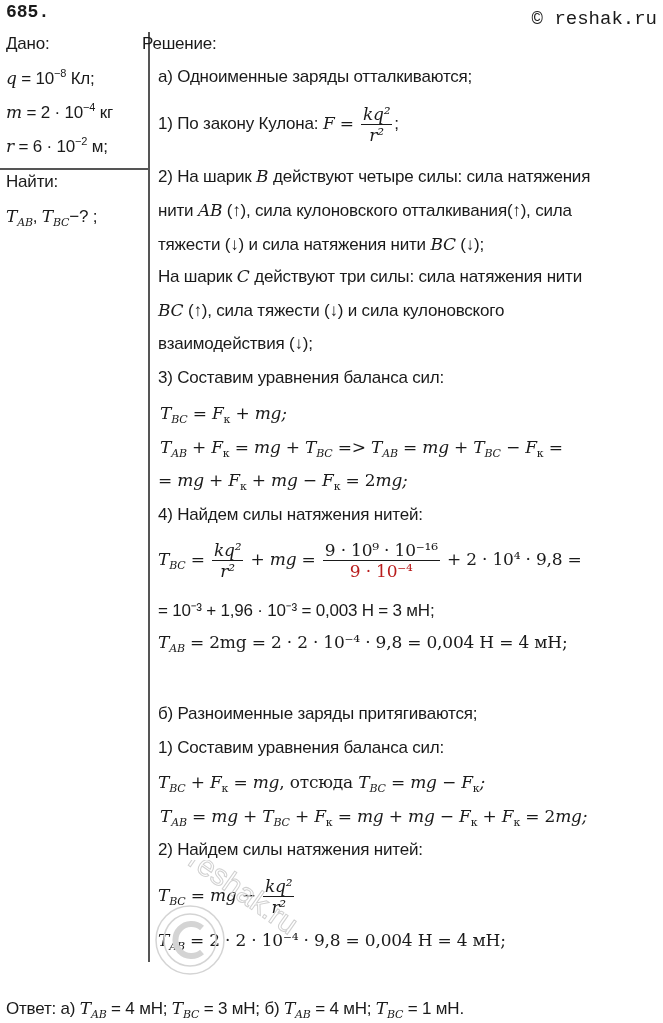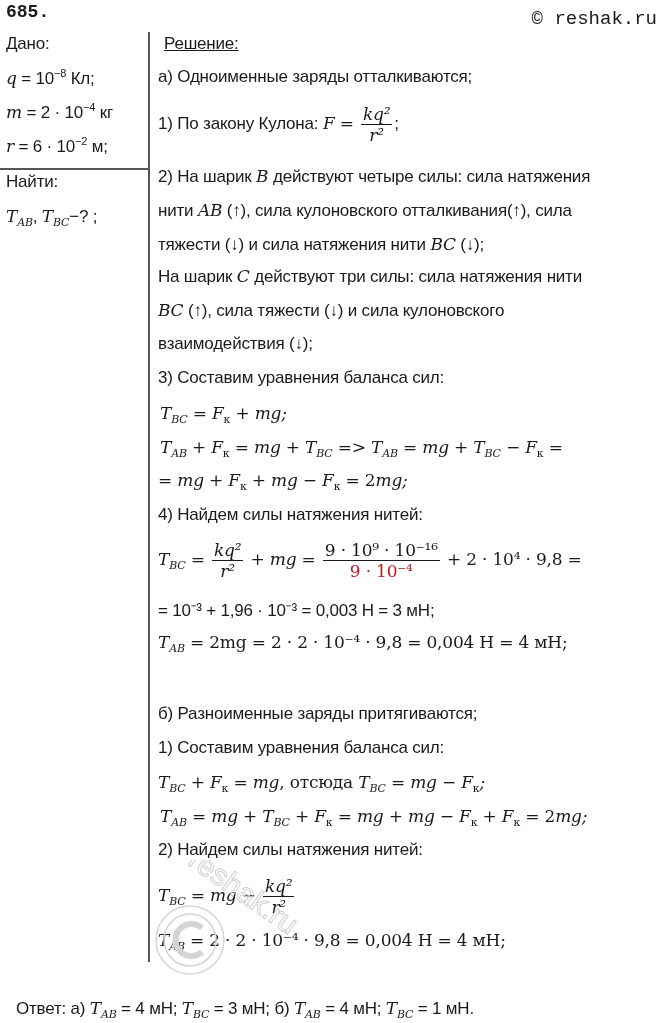--- a/index.html
+++ b/index.html
@@ -45,21 +45,21 @@
   <span class="math">m</span><span> = 2 · 10</span><sup>−4</sup><span> кг</span>
 </div>
 <div class="txt" style="left:6px;top:135px;">
   <span class="math">r</span><span> = 6 · 10</span><sup>−2</sup><span> м;</span>
 </div>
 <div class="txt" style="left:6px;top:172px;">Найти:</div>
 <div class="txt" style="left:6px;top:206px;">
   <span class="math">T</span><sub class="math">AB</sub><span>, </span><span class="math">T</span><sub class="math">BC</sub><span>−? ;</span>
 </div>
 
-<div class="txt" style="left:164px;top:34px;text-decoration:underline;">Решение:</div>
+<div class="txt" style="left:142px;top:34px;">Решение:</div>
 <div class="txt" style="left:158px;top:67px;">а) Одноименные заряды отталкиваются;</div>
 <div class="txt" style="left:158px;top:104px;">
   <span>1) По закону Кулона: </span><span class="math">F = </span><span class="frac math"><span class="num">kq²</span><span class="den">r²</span></span><span>;</span>
 </div>
 <div class="txt" style="left:158px;top:166px;">
   <span>2) На шарик </span><span class="math">B</span><span> действуют четыре силы: сила натяжения</span>
 </div>
 <div class="txt" style="left:158px;top:200px;">
   <span>нити </span><span class="math">AB</span><span> (↑), сила кулоновского отталкивания(↑), сила</span>
 </div>
@@ -103,21 +103,21 @@
   T<sub>AB</sub> = mg + T<sub>BC</sub> + F<sub class="rm">к</sub> = mg + mg − F<sub class="rm">к</sub> + F<sub class="rm">к</sub> = <span class="rm">2</span>mg;
 </div>
 <div class="txt" style="left:158px;top:840px;">2) Найдем силы натяжения нитей:</div>
 <div class="txt math" style="left:158px;top:876px;">
   T<sub>BC</sub><span> = mg − </span><span class="frac"><span class="num">kq²</span><span class="den">r²</span></span>
 </div>
 <div class="txt math" style="left:158px;top:930px;">
   T<sub>AB</sub><span class="rm"> = 2 · 2 · 10⁻⁴ · 9,8 = 0,004 Н = 4 мН;</span>
 </div>
 
-<div class="txt" style="left:16px;top:998px;">
+<div class="txt" style="left:6px;top:998px;">
   <span>Ответ: а) </span><span class="math">T<sub>AB</sub></span><span> = 4 мН; </span><span class="math">T<sub>BC</sub></span><span> = 3 мН; б) </span><span class="math">T<sub>AB</sub></span><span> = 4 мН; </span><span class="math">T<sub>BC</sub></span><span> = 1 мН.</span>
 </div>
 
 <svg class="wm" viewBox="0 0 150 120">
   <circle cx="40" cy="80" r="34" fill="none" stroke="#d4d4d4" stroke-width="1.5"></circle>
   <circle cx="40" cy="80" r="26" fill="none" stroke="#d4d4d4" stroke-width="1.5"></circle>
   <path d="M52 68 A16 16 0 1 0 52 92" fill="none" stroke="#d4d4d4" stroke-width="6"></path>
   <text x="20" y="24" font-size="30" fill="none" stroke="#d0d0d0" stroke-width="1" transform="rotate(35 60 40)" font-family="Liberation Sans, sans-serif">reshak.ru</text>
 </svg>
 

